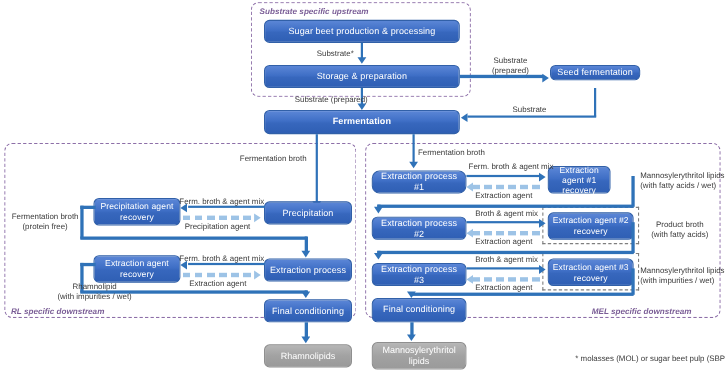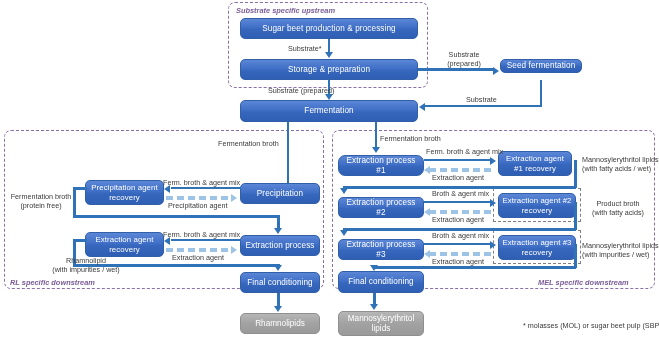--- a/index.html
+++ b/index.html
@@ -111,21 +111,21 @@
 
   <div class="region" style="left:332px;top:130px;width:323px;height:159px;"></div>
   <div class="region-label" style="left:538px;top:278px;">MEL specific downstream</div>
 
   <div class="pbox" style="left:240px;top:18px;width:178px;height:21px;">Sugar beet production &amp; processing</div>
 
   <div class="pbox" style="left:240px;top:59px;width:178px;height:21px;">Storage &amp; preparation</div>
 
   <div class="pbox" style="left:500px;top:59px;width:82px;height:14px;">Seed fermentation</div>
 
-  <div class="pbox" style="left:240px;top:100px;width:178px;height:22px;">Fermentation</div>
+  <div class="pbox" style="left:240px;top:100px;width:178px;height:22px;font-weight:bold;">Fermentation</div>
 
   <div class="ln v" style="left:327.7px;top:39px;height:14px;"></div>
   <div class="arw down" style="left:324.8px;top:52px;"></div>
   <div class="lbl" style="left:288px;top:44px;">Substrate*</div>
 
   <div class="ln v" style="left:327.7px;top:80px;height:15px;"></div>
   <div class="arw down" style="left:324.8px;top:94px;"></div>
   <div class="lbl" style="left:268px;top:86px;">Substrate (prepared)</div>
 
   <div class="ln h" style="left:418px;top:68.2px;width:76px;"></div>
@@ -196,21 +196,21 @@
     <span>(with impurities / wet)</span>
   </div>
 
   <div class="ln v" style="left:277px;top:293px;height:14px;"></div>
   <div class="arw down" style="left:274.2px;top:306px;"></div>
 
   <div class="pbox" style="left:338px;top:155px;width:86px;height:21px;border-radius:7px;">Extraction process #1</div>
   <div class="pbox" style="left:338px;top:197px;width:86px;height:21px;">Extraction process #2</div>
   <div class="pbox" style="left:338px;top:239px;width:86px;height:21px;">Extraction process #3</div>
 
-  <div class="pbox small" style="left:498px;top:151px;width:74px;height:25px;">Extraction agent #1 recovery</div>
+  <div class="pbox small" style="left:498px;top:151px;width:57px;height:25px;">Extraction agent #1 recovery</div>
   <div class="pbox small" style="left:498px;top:193px;width:78px;height:25px;">Extraction agent #2 recovery</div>
   <div class="pbox small" style="left:498px;top:235px;width:78px;height:25px;">Extraction agent #3 recovery</div>
 
   <div class="subframe" style="left:493px;top:188px;width:88px;height:34px;"></div>
   <div class="subframe" style="left:493px;top:230px;width:88px;height:34px;"></div>
 
   <div class="pbox" style="left:338px;top:271px;width:86px;height:22px;">Final conditioning</div>
 
   <div class="gbox" style="left:338px;top:311px;width:86px;height:25px;">
     <span>

